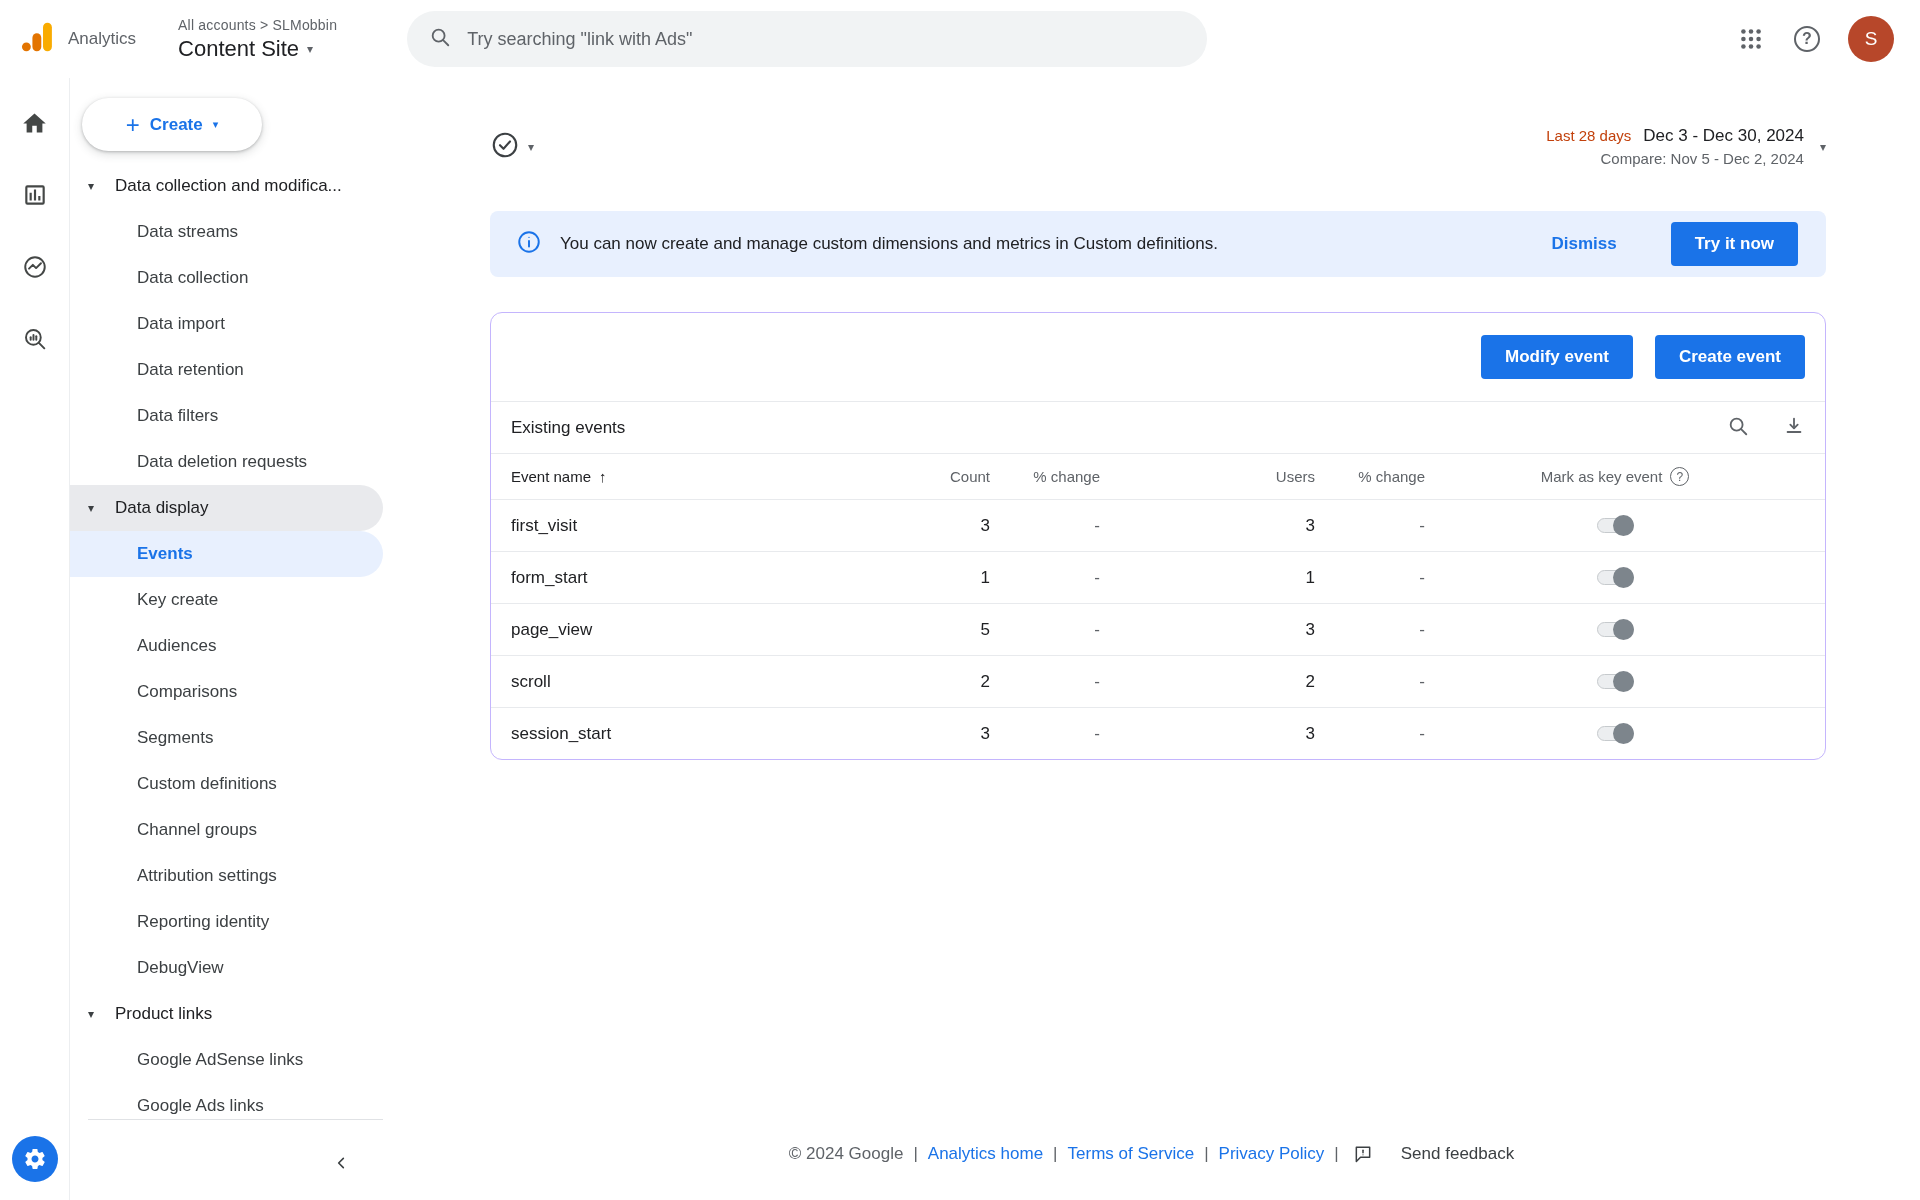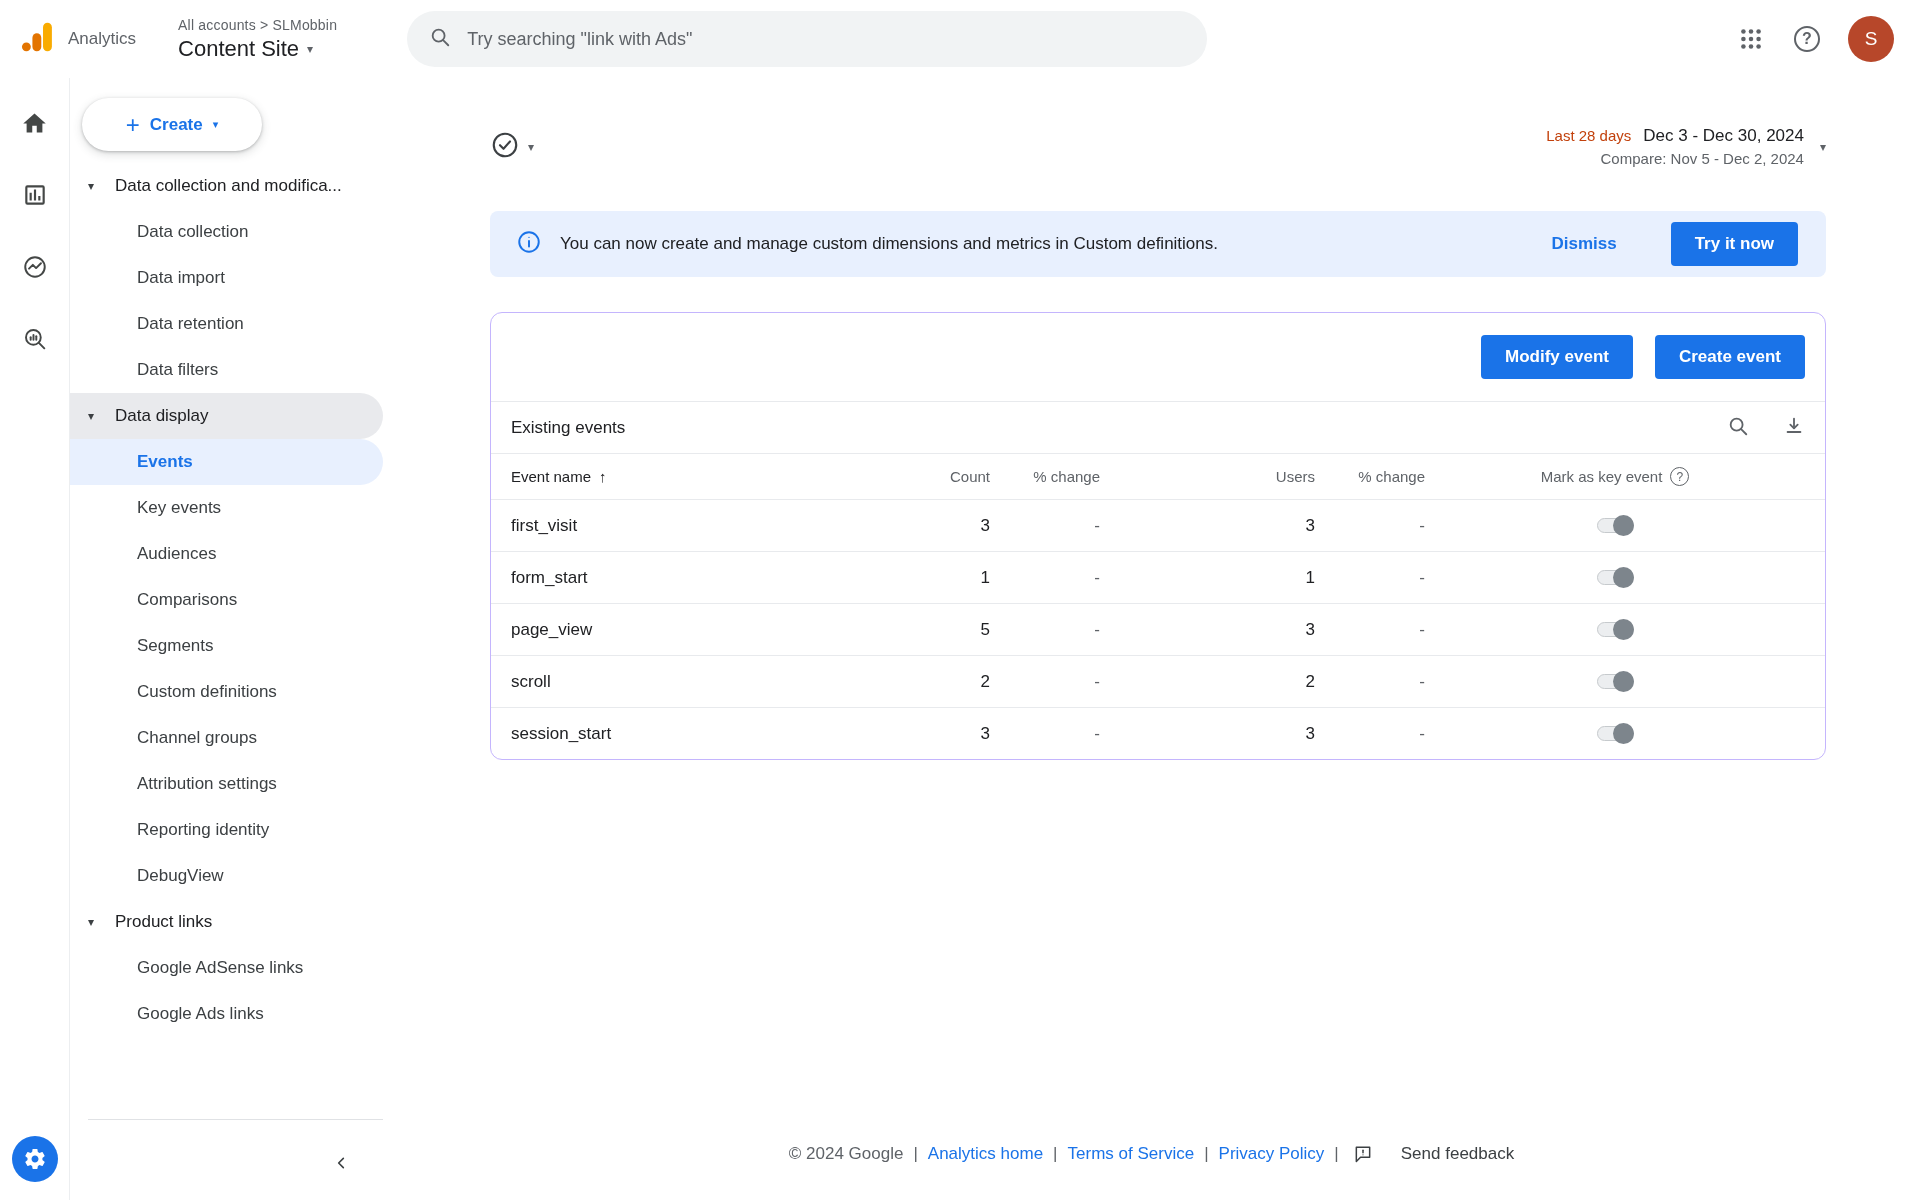--- a/index.html
+++ b/index.html
@@ -199,41 +199,47 @@
     <span class="create-caret">▾</span>
   </div>
 
   <div class="nav">
 
     <div class="nav-row section-row">
       <span class="sec-caret">▾</span>
       <span>Data collection and modifica...</span>
     </div>
     <div class="nav-row item-row">
+        <span>Data streams</span>
+      </div>
+    <div class="nav-row item-row">
         <span>Data collection</span>
       </div>
     <div class="nav-row item-row">
         <span>Data import</span>
       </div>
     <div class="nav-row item-row">
         <span>Data retention</span>
       </div>
     <div class="nav-row item-row">
         <span>Data filters</span>
+      </div>
+    <div class="nav-row item-row">
+        <span>Data deletion requests</span>
       </div>
 
     <div class="nav-row section-row active">
       <span class="sec-caret">▾</span>
       <span>Data display</span>
     </div>
     <div class="nav-row item-row selected">
         <span>Events</span>
       </div>
     <div class="nav-row item-row">
-        <span>Key events</span>
+        <span>Key create</span>
       </div>
     <div class="nav-row item-row">
         <span>Audiences</span>
       </div>
     <div class="nav-row item-row">
         <span>Comparisons</span>
       </div>
     <div class="nav-row item-row">
         <span>Segments</span>
       </div>

